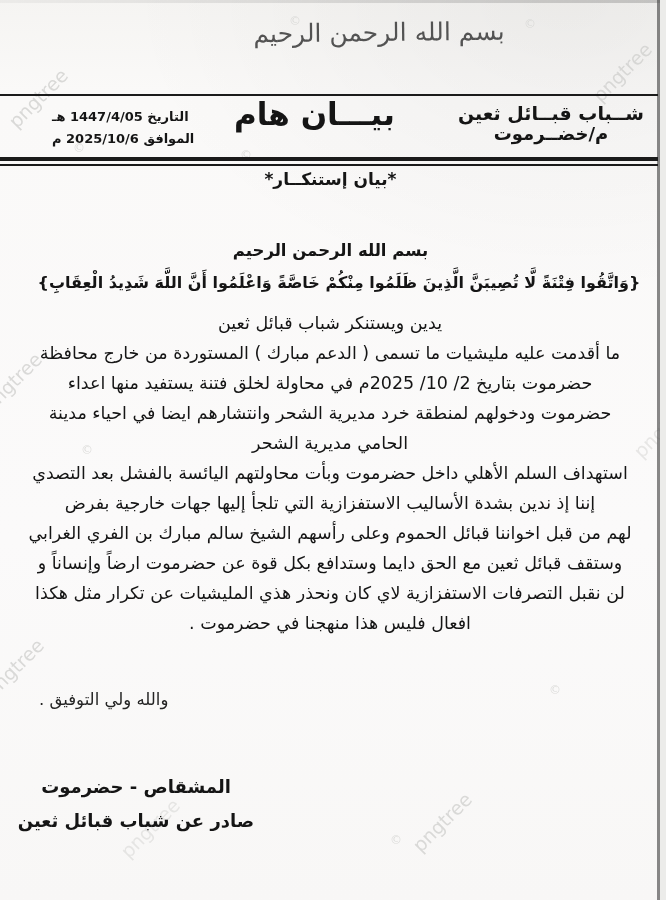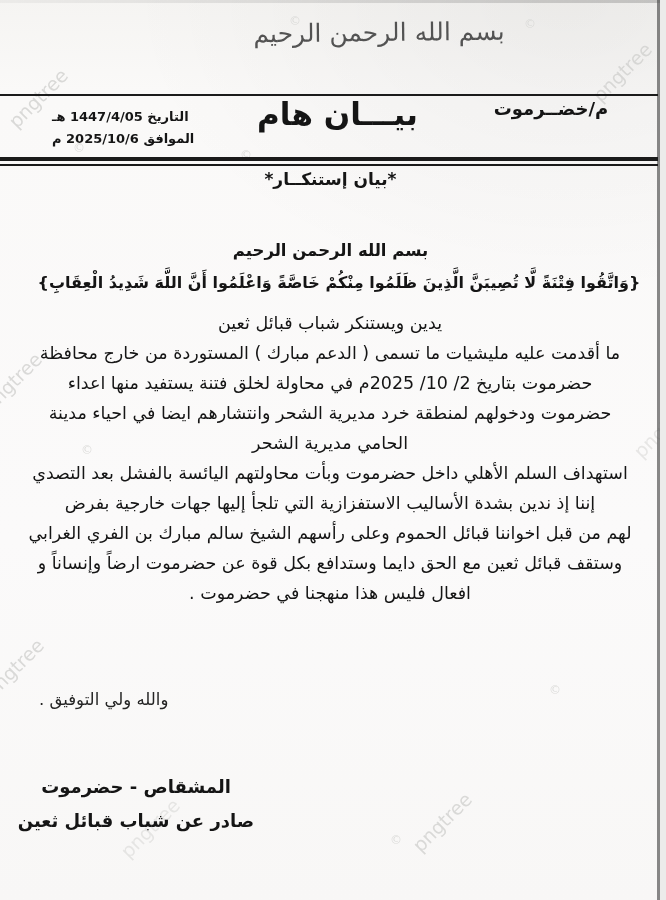--- a/index.html
+++ b/index.html
@@ -43,22 +43,22 @@
   .rule.thin{top:164px;height:1.5px;}
 
   .org{
     position:absolute;top:101px;right:10px;width:210px;
     direction:rtl;text-align:center;font-weight:bold;line-height:25px;
   }
   .org .l1{font-size:19px;}
   .org .l2{font-size:18px;margin-top:-5px;}
 
   .stmt-title{
-    position:absolute;top:96px;left:225px;width:225px;
-    direction:rtl;text-align:center;font-size:31px;font-weight:bold;
+    position:absolute;top:96px;left:234px;width:225px;
+    direction:rtl;text-align:left;font-size:31px;font-weight:bold;
   }
 
   .dates{
     position:absolute;top:106px;left:52px;width:185px;
     direction:rtl;text-align:left;font-weight:bold;font-size:13px;line-height:22px;
   }
 
   
   .subject{
     position:absolute;top:169px;left:25px;right:30px;
@@ -111,20 +111,21 @@
 <div class="edge-right-dark"></div>
 <div class="edge-right-light"></div>
 
 <div class="calligraphy">بسم الله الرحمن الرحيم</div>
 
 <div class="rule top"></div>
 <div class="rule thick"></div>
 <div class="rule thin"></div>
 
 <div class="org">
+  <div class="l1">شــباب قبــائل ثعين</div>
   <div class="l2">م/خضــرموت</div>
 </div>
 
 <div class="stmt-title">بيـــان هام</div>
 
 <div class="dates">
   <div>التاريخ 1447/4/05 هـ</div>
   <div>الموافق 2025/10/6 م</div>
 </div>
 
@@ -135,20 +136,21 @@
 <div class="body-lines">
   <div>يدين ويستنكر شباب قبائل ثعين</div>
   <div>ما أقدمت عليه مليشيات ما تسمى ( الدعم مبارك ) المستوردة من خارج محافظة</div>
   <div>حضرموت بتاريخ 2/ 10/ 2025م في محاولة لخلق فتنة يستفيد منها اعداء</div>
   <div>حضرموت  ودخولهم لمنطقة خرد مديرية الشحر وانتشارهم ايضا في احياء مدينة</div>
   <div>الحامي مديرية الشحر</div>
   <div>استهداف السلم الأهلي داخل حضرموت وبأت محاولتهم اليائسة بالفشل بعد التصدي</div>
   <div>إننا إذ ندين بشدة الأساليب الاستفزازية التي تلجأ إليها جهات خارجية بفرض</div>
   <div>لهم من قبل اخواننا قبائل الحموم وعلى رأسهم الشيخ سالم مبارك بن الفري الغرابي</div>
   <div>وستقف قبائل ثعين مع الحق دايما وستدافع بكل قوة عن حضرموت ارضاً وإنساناً  و</div>
+  <div>لن نقبل التصرفات الاستفزازية لاي كان ونحذر هذي المليشيات عن تكرار مثل هكذا</div>
   <div>افعال فليس هذا منهجنا في حضرموت .</div>
 </div>
 
 <div class="closing">والله ولي التوفيق .</div>
 
 <div class="signature">
   <div>المشقاص - حضرموت</div>
   <div>صادر عن شباب قبائل ثعين</div>
 </div>
 

